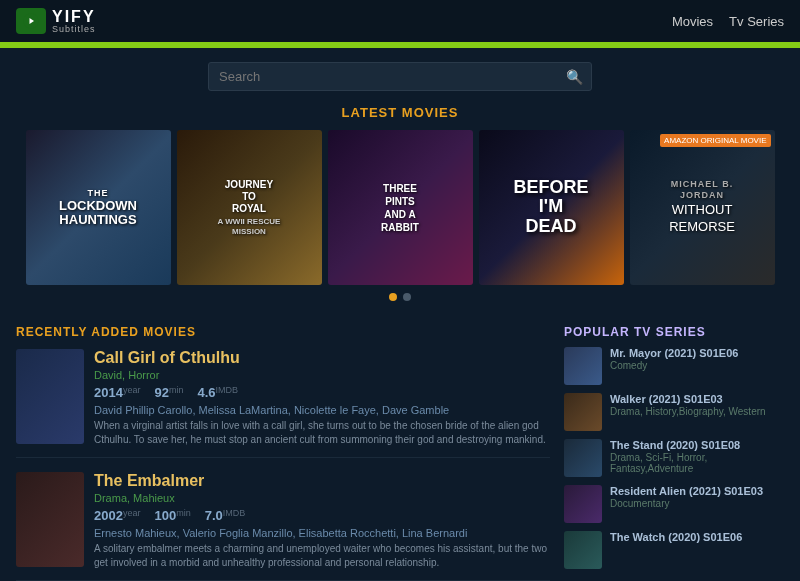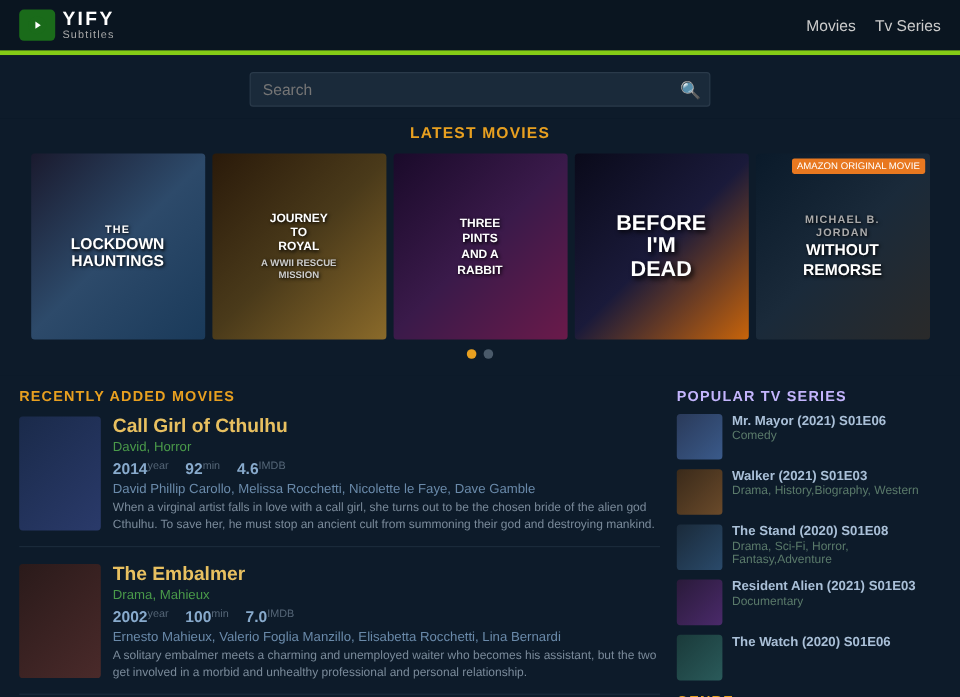--- a/index.html
+++ b/index.html
@@ -13,21 +13,21 @@
       overflow-x: hidden;
     }
 
     
     header {
       background-color: #0a1520;
       display: flex;
       align-items: center;
       justify-content: space-between;
       padding: 8px 16px;
-      border-bottom: 4px solid #84cc16;
+      border-bottom: 6px solid #84cc16;
     }
     .logo {
       display: flex;
       align-items: center;
       gap: 6px;
     }
     .logo-box {
       background: #1a6b1a;
       border-radius: 4px;
       padding: 4px 6px;
@@ -361,21 +361,21 @@
     <div class="movie-poster poster-3">
       <div class="poster-title-overlay">
         <div class="poster-title-before">BEFORE<br>I'M<br>DEAD</div>
       </div>
     </div>
 
     <div class="movie-poster poster-5">
       <div style="position:absolute;top:4px;right:4px;background:#e87820;color:#fff;font-size:8px;padding:2px 4px;border-radius:2px;">AMAZON ORIGINAL MOVIE</div>
       <div class="poster-title-overlay">
         <div style="font-size:9px; color:#aaa; text-transform:uppercase; letter-spacing:1px;">MICHAEL B. JORDAN</div>
-        <div style="font-size:13px; font-weight:700;">WITHOUT<br>REMORSE</div>
+        <div style="font-size:13px; font-weight:400;">WITHOUT<br>REMORSE</div>
       </div>
     </div>
 
   </div>
   <div class="carousel-dots">
     <div class="dot active"></div>
     <div class="dot"></div>
   </div>
 </div>
 
@@ -396,21 +396,21 @@
           </div>
           <div class="meta-item">
             <span class="meta-value">92</span>
             <span class="meta-label">min</span>
           </div>
           <div class="meta-item">
             <span class="meta-value">4.6</span>
             <span class="meta-label">IMDB</span>
           </div>
         </div>
-        <div class="movie-cast">David Phillip Carollo, Melissa Rocchetti, Nicolette le Faye, Dave Gamble</div>
+        <div class="movie-cast">David Phillip Carollo, Melissa LaMartina, Nicolette le Faye, Dave Gamble</div>
         <div class="movie-desc">When a virginal artist falls in love with a call girl, she turns out to be the chosen bride of the alien god Cthulhu. To save her, he must stop an ancient cult from summoning their god and destroying mankind.</div>
       </div>
     </div>
 
     <div class="movie-item">
       <div class="movie-thumb thumb-2"></div>
       <div class="movie-info">
         <div class="movie-title">The Embalmer</div>
         <div class="movie-genre">Drama, Mahieux</div>
         <div class="movie-meta">

